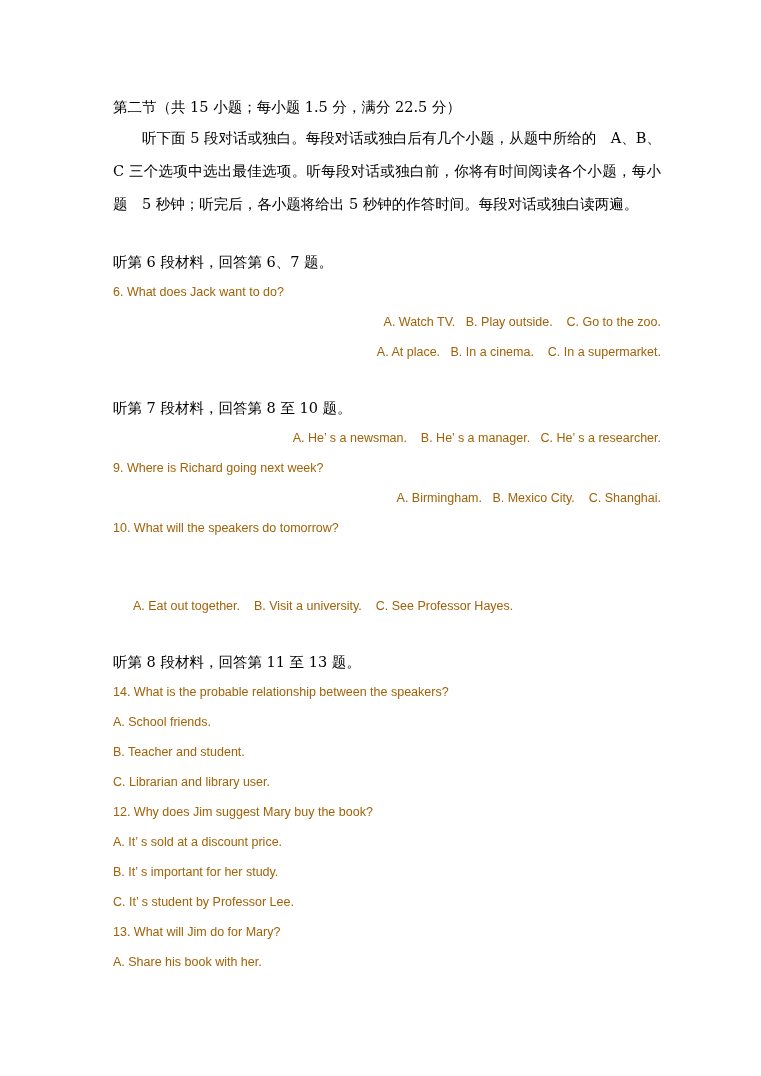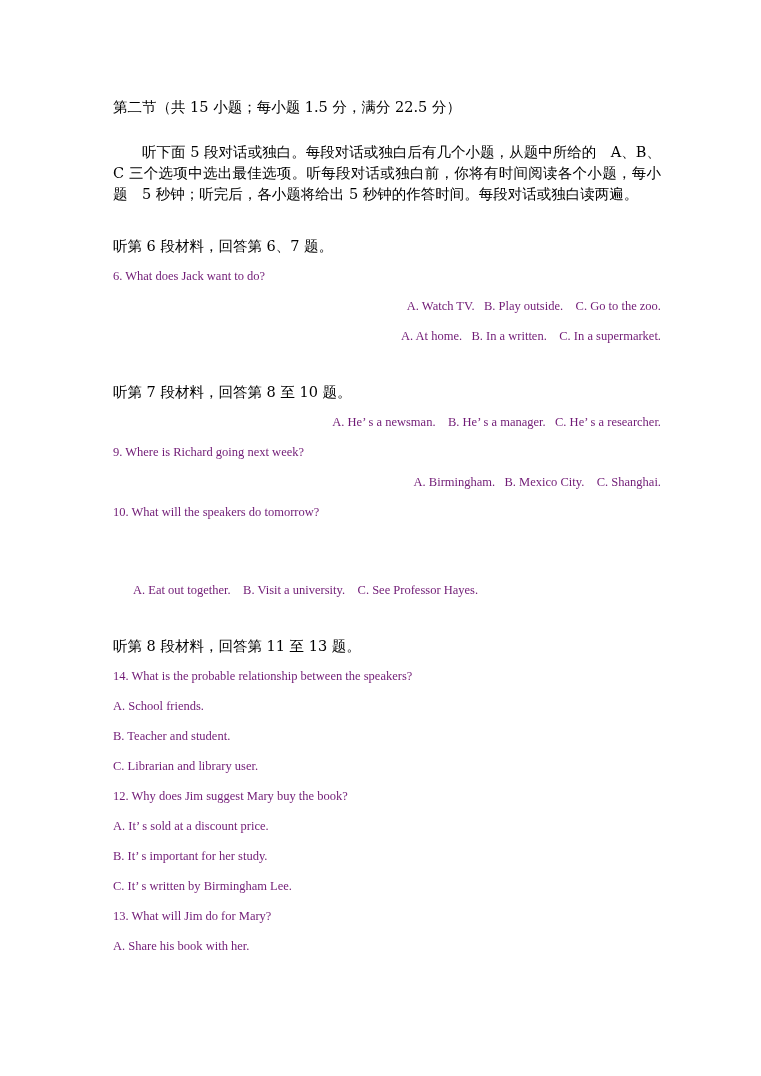--- a/index.html
+++ b/index.html
@@ -17,50 +17,50 @@
     background: #ffffff;
     padding: 92px 100px 40px 113px;
   }
   .cn {
     font-family: "DejaVu Serif", "Liberation Serif", serif;
     font-size: 14.5px;
     line-height: 30px;
     color: #000000;
   }
   .en {
-    font-family: Liberation Serif, serif;
+    font-family: Liberation Sans, sans-serif;
     font-size: 12.5px;
     line-height: 30px;
-    color: #701a75;
+    color: #a16207;
     white-space: pre-wrap;
   }
   .para {
-    line-height: 21px;
+    line-height: 33px;
     text-align: justify;
     text-indent: 2em;
-    margin-top: 20px;
+    margin-top: 0;
   }
   .material { margin-top: 26px; }
   .opt { padding-left: 15px; text-align: right; }
   .opt2 { padding-left: 20px; margin-top: 48px; }
 </style>
 </head>
 <body>
 
 <div class="page">
 
   <div class="cn">第二节（共 15 小题；每小题 1.5 分，满分 22.5 分）</div>
 
   <p class="cn para">听下面 5 段对话或独白。每段对话或独白后有几个小题，从题中所给的　A、B、C 三个选项中选出最佳选项。听每段对话或独白前，你将有时间阅读各个小题，每小题　5 秒钟；听完后，各小题将给出 5 秒钟的作答时间。每段对话或独白读两遍。</p>
 
   <div class="material">
     <div class="cn">听第 6 段材料，回答第 6、7 题。</div>
     <div class="en">6. What does Jack want to do?</div>
     <div class="en opt">A. Watch TV.   B. Play outside.    C. Go to the zoo.</div>
-    <div class="en opt">A. At home.   B. In a written.    C. In a supermarket.</div>
+    <div class="en opt">A. At place.   B. In a cinema.    C. In a supermarket.</div>
   </div>
 
   <div class="material">
     <div class="cn">听第 7 段材料，回答第 8 至 10 题。</div>
     <div class="en opt">A. He’ s a newsman.    B. He’ s a manager.   C. He’ s a researcher.</div>
     <div class="en">9. Where is Richard going next week?</div>
     <div class="en opt">A. Birmingham.   B. Mexico City.    C. Shanghai.</div>
     <div class="en">10. What will the speakers do tomorrow?</div>
     <div class="en opt2">A. Eat out together.    B. Visit a university.    C. See Professor Hayes.</div>
   </div>
@@ -69,19 +69,19 @@
     <div class="cn">听第 8 段材料，回答第 11 至 13 题。</div>
 
     <div class="en">14. What is the probable relationship between the speakers?</div>
     <div class="en">A. School friends.</div>
     <div class="en">B. Teacher and student.</div>
     <div class="en">C. Librarian and library user.</div>
 
     <div class="en">12. Why does Jim suggest Mary buy the book?</div>
     <div class="en">A. It’ s sold at a discount price.</div>
     <div class="en">B. It’ s important for her study.</div>
-    <div class="en">C. It’ s written by Birmingham Lee.</div>
+    <div class="en">C. It’ s student by Professor Lee.</div>
 
     <div class="en">13. What will Jim do for Mary?</div>
     <div class="en">A. Share his book with her.</div>
   </div>
 
 </div>
 
 </body></html>

